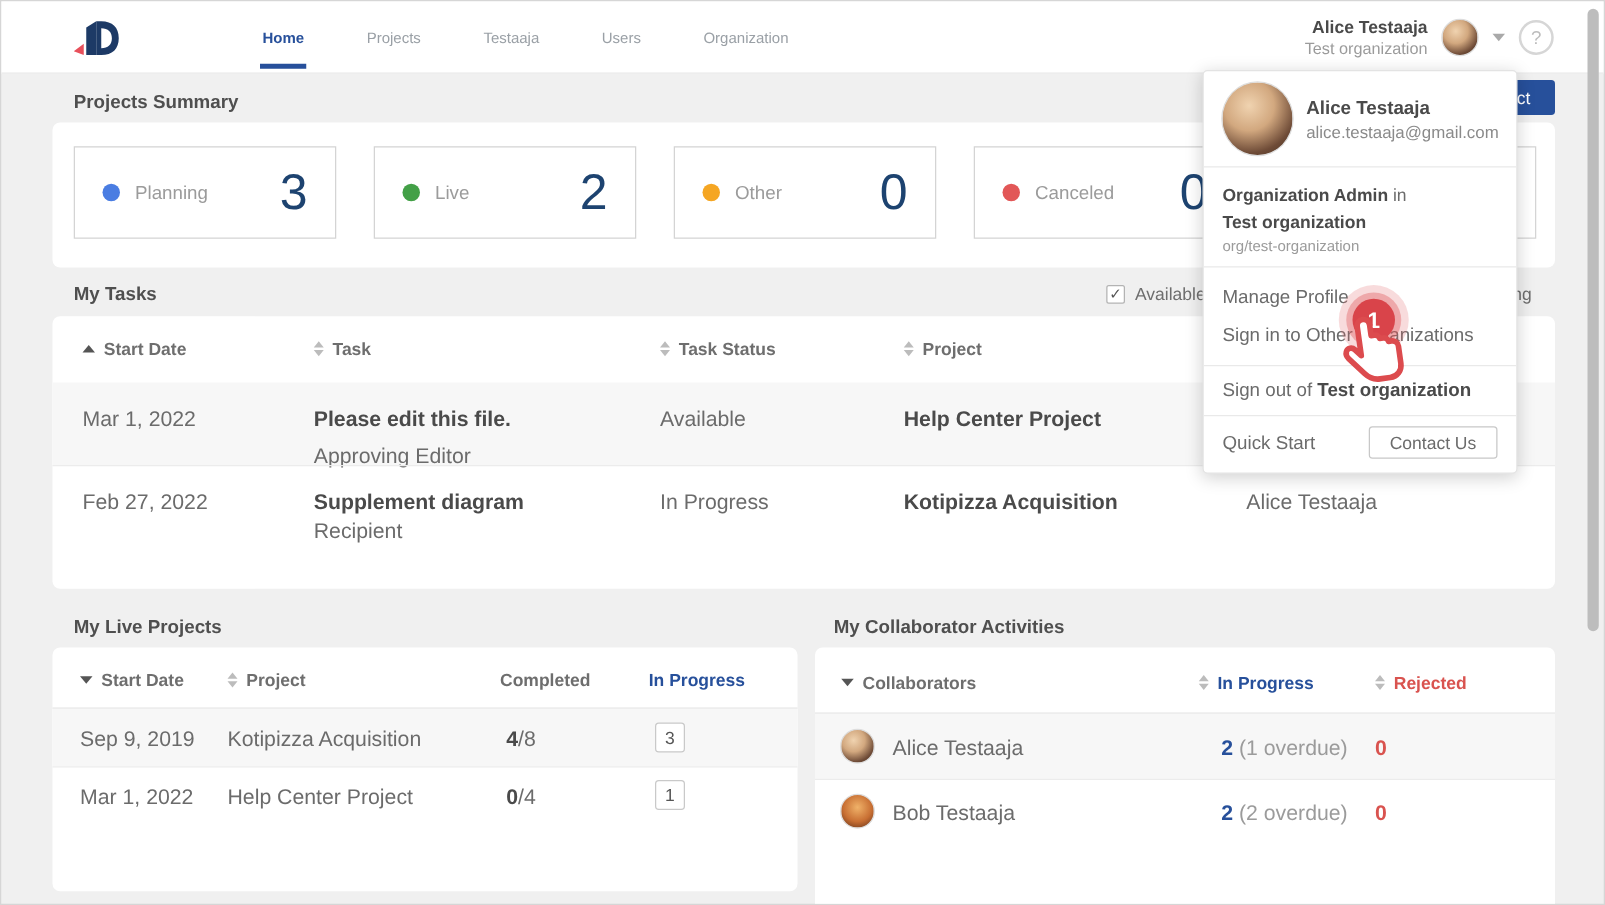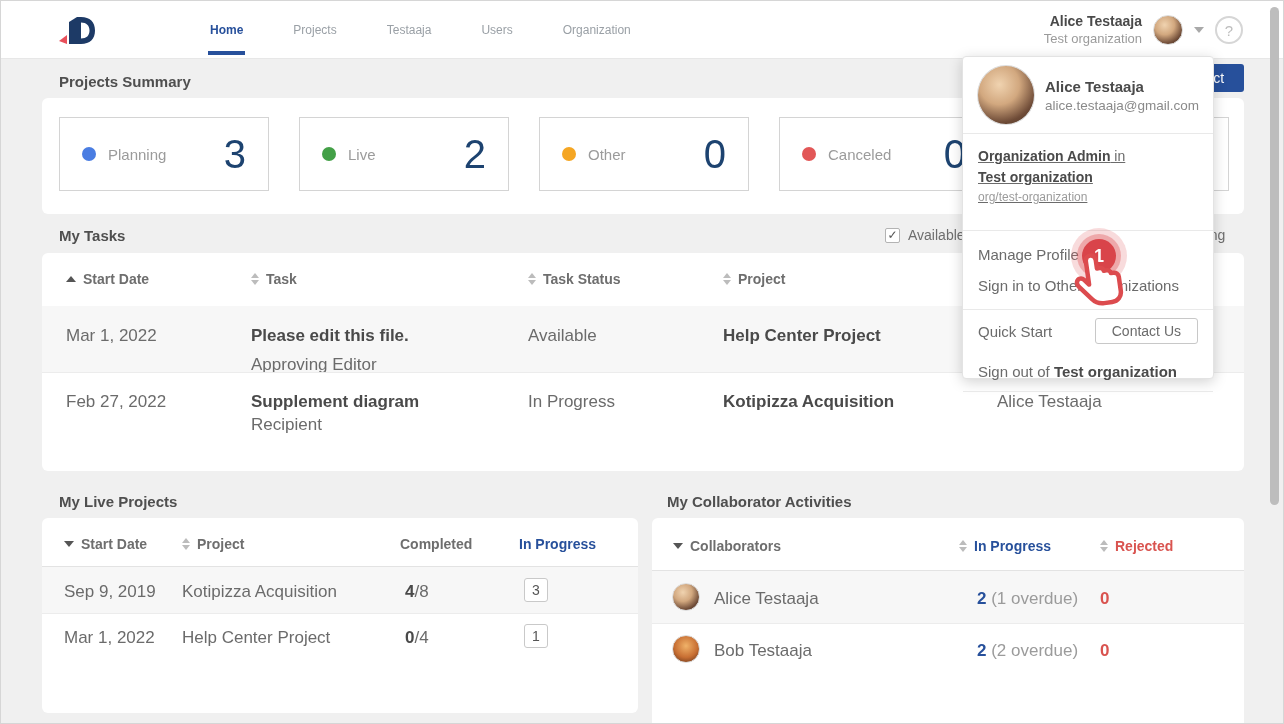--- a/index.html
+++ b/index.html
@@ -71,21 +71,21 @@
   .btn-primary { position:absolute; background:#27509b; color:#fff; font-size:14px;
     border-radius:3px; display:flex; align-items:center; justify-content:center; cursor:pointer; }
   
   .dropdown { position:absolute; left:961px; top:55px; width:252px; height:323px; background:#fff;
     border:1px solid #e3e3e3; border-radius:4px; box-shadow:0 3px 14px rgba(0,0,0,0.18); z-index:10; }
   .dd-sec { border-bottom:1px solid #e9e9e9; position:relative; }
   .dd-profile { height:77px; padding:8px 14px; display:flex; align-items:center; gap:10px; }
   .dd-avatar { width:60px; height:60px; }
   .dd-name { font-size:15px; font-weight:700; color:#4a4a4a; }
   .dd-email { font-size:13.5px; color:#8a8a8a; margin-top:3px; }
-  .dd-org { padding:12px 15px 24px; font-size:14px; color:#6b6b6b; line-height:1.5;text-decoration:underline; }
+  .dd-org { padding:12px 15px 7px; font-size:14px; color:#6b6b6b; line-height:1.5; }
   .dd-org .b { font-weight:700; color:#4a4a4a; }
   .dd-org .slug { font-size:12px; color:#9b9b9b; }
   .dd-menu { padding:8px 0; }
   .dd-item { padding:7px 15px; font-size:15px; color:#6b6b6b; cursor:pointer; }
   .dd-signout { padding:11px 15px; font-size:15px; color:#6b6b6b; cursor:pointer; }
   .dd-signout .b { font-weight:700; color:#4a4a4a; }
   .dd-footer { display:flex; align-items:center; padding:8px 15px; border-bottom:none; }
   .dd-quick { font-size:15px; color:#6b6b6b; cursor:pointer; }
   .btn-outline { margin-left:auto; border:1px solid #c8c8c8; border-radius:3px; background:#fff;
     font-size:14px; color:#6b6b6b; padding:4px 16px; cursor:pointer; font-family:inherit; }
@@ -306,26 +306,26 @@
     </div>
     <div class="dd-sec dd-org">
       <div><span class="b">Organization Admin</span><span> in</span></div>
       <div class="b">Test organization</div>
       <div class="slug">org/test-organization</div>
     </div>
     <div class="dd-sec dd-menu">
       <div class="dd-item">Manage Profile</div>
       <div class="dd-item">Sign in to Other Organizations</div>
     </div>
+    <div class="dd-sec">
+      <div class="dd-signout"><span>Sign out of </span><span class="b">Test organization</span></div>
+    </div>
     <div class="dd-sec dd-footer">
       <span class="dd-quick">Quick Start</span>
       <button class="btn-outline">Contact Us</button>
-    </div>
-    <div class="dd-sec">
-      <div class="dd-signout"><span>Sign out of </span><span class="b">Test organization</span></div>
     </div>
   </div>
 
   <div class="anno">
     <div class="anno-ring" style="left:1070px;top:227px;width:56px;height:56px;background:rgba(224,92,95,0.22);"></div>
     <div class="anno-ring" style="left:1076px;top:233px;width:44px;height:44px;background:rgba(220,75,78,0.35);"></div>
     <div class="anno-badge" style="left:1081px;top:238px;width:34px;height:34px;">1</div>
     <div style="position:absolute;left:1072px;top:250px;transform:rotate(-8deg);">
       <svg width="54" height="60" viewBox="0 0 54 60">
         <path d="M21 3.5 C18 3.5 16 5.8 16 8.8 L16 32 L11.5 26.5 C9.5 24 5.8 24.4 4.6 27.2 C3.8 29.1 4.3 31.2 5.7 33 L16.6 46.5 C19.5 50.2 23.4 52.5 28.4 52.5 L36.5 52.5 C42.3 52.5 46.5 48.3 46.5 42.5 L46.5 28.5 C46.5 25.7 44.3 23.7 41.5 23.7 L39.2 23.7 C38.9 21.9 37.2 20.4 35.2 20.4 L32.5 20.4 C32.2 18.6 30.5 17.2 28.5 17.2 L26 17.2 L26 8.8 C26 5.8 24 3.5 21 3.5 Z" fill="#ffffff" stroke="#dc4b4e" stroke-width="4.5" stroke-linejoin="round" stroke-linecap="round"></path>

